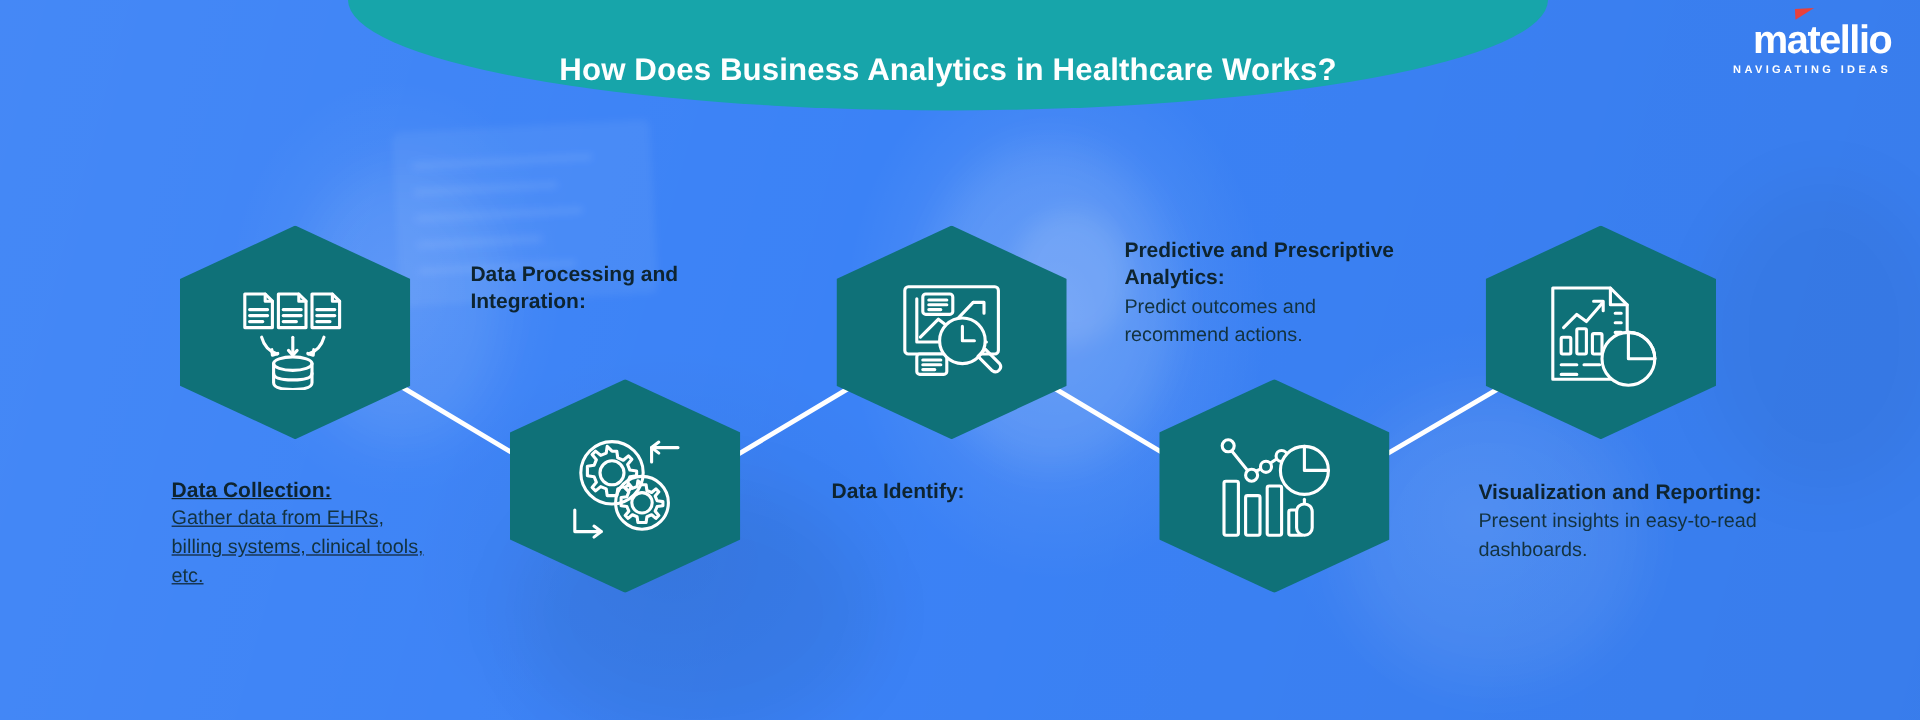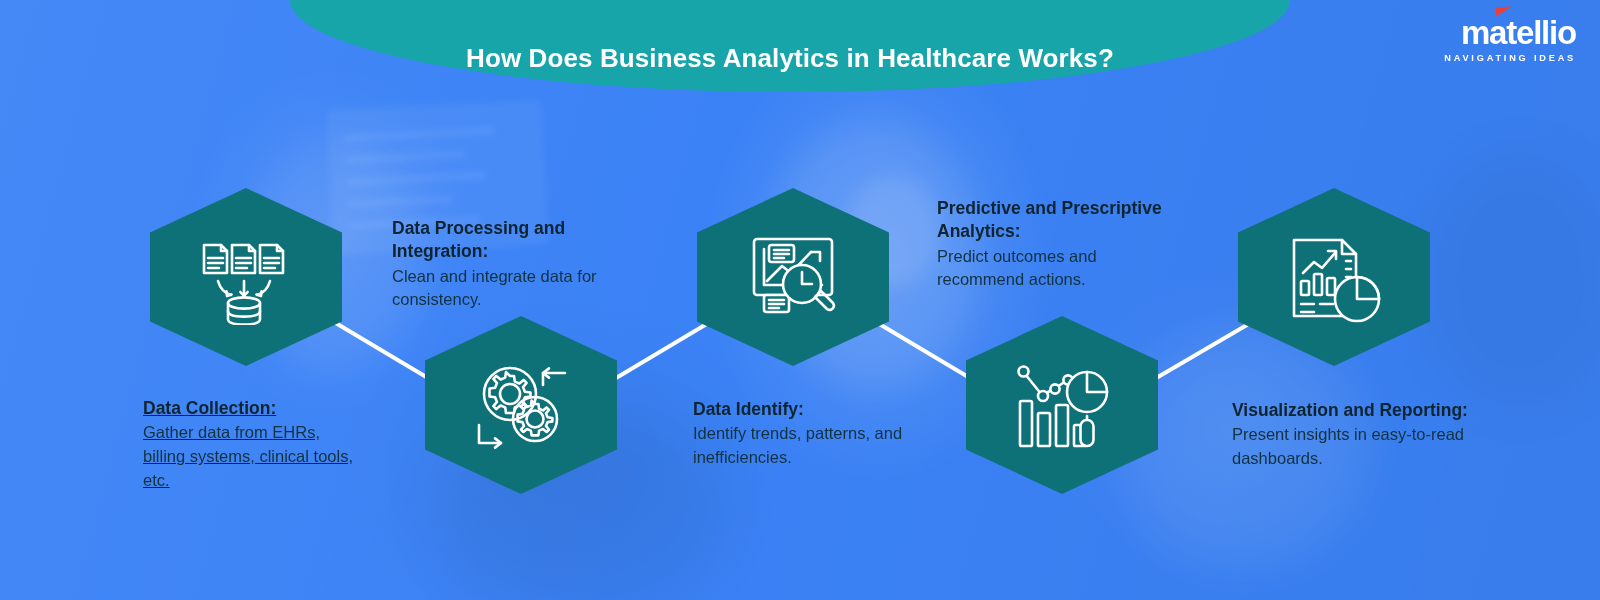--- a/index.html
+++ b/index.html
@@ -242,26 +242,24 @@
     </svg>
   </div>
 
   <div class="step-text txt-1">
     <div class="step-title">Data Collection:</div>
     <div class="step-desc">Gather data from EHRs, billing systems, clinical tools, etc.</div>
   </div>
 
   <div class="step-text txt-2">
     <div class="step-title">Data Processing and Integration:</div>
-    <div class="step-desc">Clean and integrate data for consistency.</div>
   </div>
 
   <div class="step-text txt-3">
     <div class="step-title">Data Identify:</div>
-    <div class="step-desc">Identify trends, patterns, and inefficiencies.</div>
   </div>
 
   <div class="step-text txt-4">
     <div class="step-title">Predictive and Prescriptive Analytics:</div>
     <div class="step-desc">Predict outcomes and recommend actions.</div>
   </div>
 
   <div class="step-text txt-5">
     <div class="step-title">Visualization and Reporting:</div>
     <div class="step-desc">Present insights in easy-to-read dashboards.</div>

